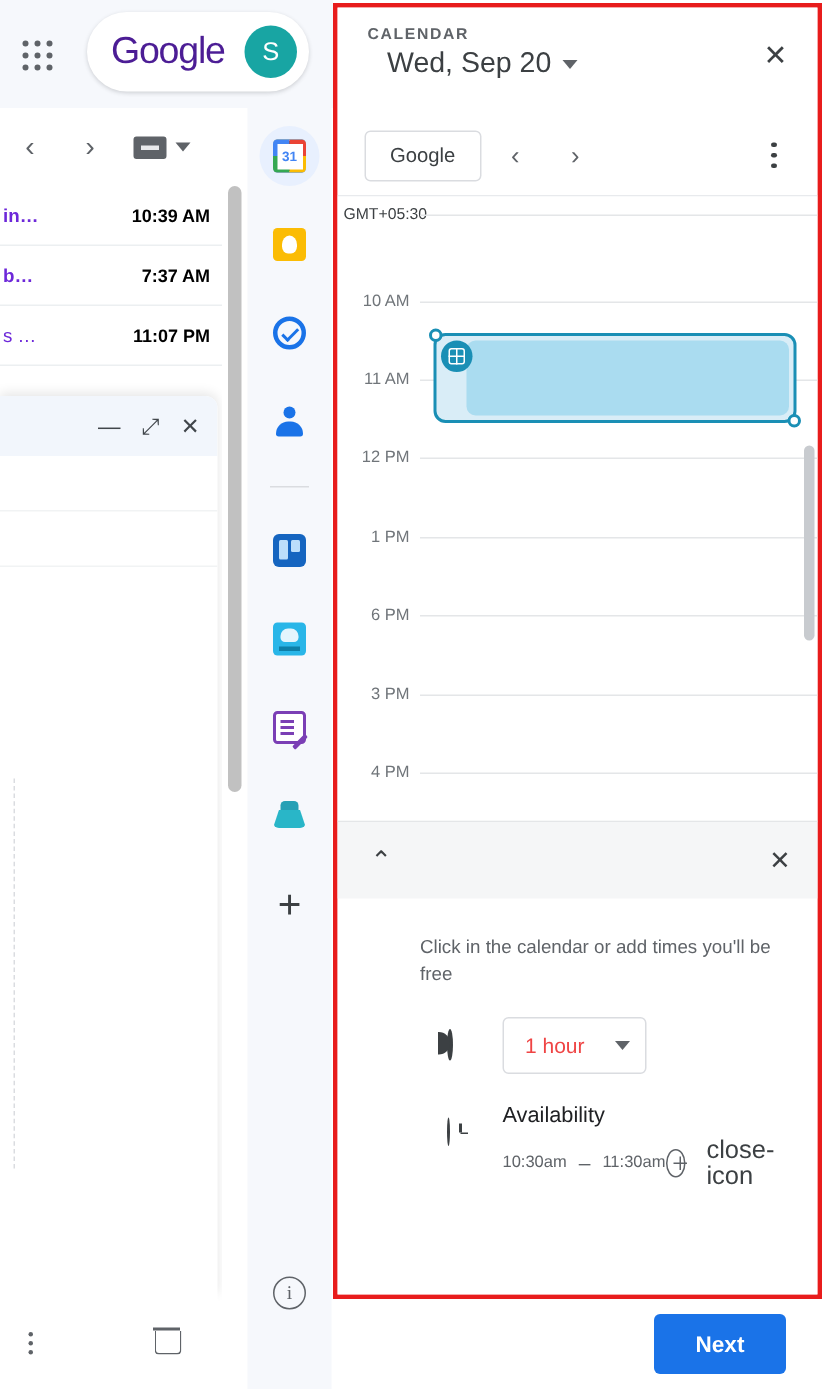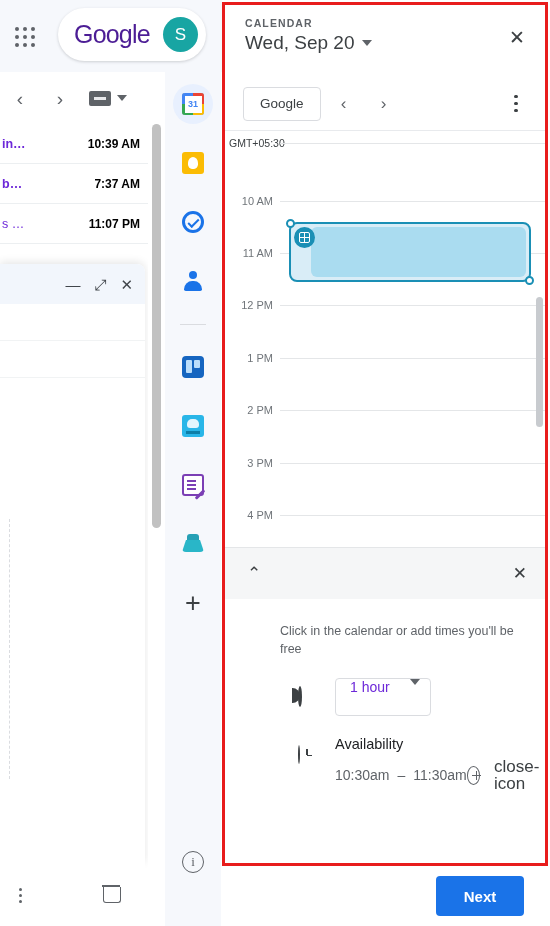--- a/index.html
+++ b/index.html
@@ -122,21 +122,21 @@
   .ic-info{width:22px;height:22px;border-radius:50%;border:1.6px solid #5f6368;color:#5f6368;font-size:13px;
      display:flex;align-items:center;justify-content:center;font-family:"Liberation Serif",serif;}
 
   
   #panel{position:absolute;left:222px;top:2px;width:326px;height:864px;background:#fff;
      border:3px solid #e81c1c;overflow:hidden;}
   .p-inner{position:relative;width:100%;height:100%;background:#fff;}
 
   .p-head{height:72px;padding:12px 0 0 20px;position:relative;}
   .p-kicker{font-size:10.5px;letter-spacing:1.1px;color:#5f6368;font-weight:bold;}
-  .p-title-row{display:flex;align-items:center;gap:7px;margin-top:3px;}
+  .p-title-row{display:flex;align-items:center;gap:7px;margin-top:3px;margin-left:13px;}
   .p-title{font-size:19px;color:#3c4043;}
   .tri-dn{width:0;height:0;border-left:5px solid transparent;border-right:5px solid transparent;
      border-top:6px solid #5f6368;}
   .p-close{position:absolute;right:14px;top:18px;width:28px;height:28px;display:flex;align-items:center;
      justify-content:center;color:#3c4043;font-size:19px;cursor:pointer;}
 
   .p-toolbar{height:54px;display:flex;align-items:center;padding:0 6px 0 18px;position:relative;border-bottom:1px solid #e8eaed;}
   .today-btn{height:34px;padding:0 16px;border:1px solid #dadce0;border-radius:4px;background:#fff;
      font-size:13.5px;color:#3c4043;display:flex;align-items:center;cursor:pointer;}
   .nav-btn{width:34px;height:34px;display:flex;align-items:center;justify-content:center;color:#5f6368;
@@ -170,31 +170,31 @@
   .cb-ico{color:#3c4043;font-size:17px;cursor:pointer;line-height:1;}
 
   .find{padding:20px 22px 0 55px;position:relative;}
   .find-title{font-size:16px;color:#202124;}
   .find-sub{font-size:12.5px;color:#5f6368;margin-top:3px;line-height:1.45;}
 
   .row-dur{display:flex;align-items:center;margin-top:20px;position:relative;padding-left:55px;}
   .lead-ico{position:absolute;left:18px;top:50%;transform:translateY(-50%);}
   .ic-duration{width:19px;height:19px;border-radius:50%;border:2px solid #3c4043;position:relative;overflow:hidden;background:#fff;}
   .ic-duration::after{content:"";position:absolute;right:0;top:0;width:8.5px;height:15px;background:#3c4043;border-radius:0 8px 8px 0;}
-  .dur-select{height:38px;min-width:96px;border:1px solid #dadce0;border-radius:4px;display:flex;
-     justify-content:space-between;padding:0 10px 0 14px;font-size:14px;color:#6d28d9;cursor:pointer;gap:14px;}
+  .dur-select{height:38px;min-width:96px;border:1px solid #dadce0;border-radius:4px;display:flex;align-items:center;
+     justify-content:space-between;padding:0 10px 0 14px;font-size:14px;color:#ef4444;cursor:pointer;gap:14px;}
 
   .row-avail{margin-top:20px;position:relative;padding-left:55px;}
   .ic-clock{width:19px;height:19px;border-radius:50%;border:1.6px solid #3c4043;position:relative;}
   .ic-clock::before{content:"";position:absolute;left:7.2px;top:3px;width:1.5px;height:6px;background:#3c4043;}
   .ic-clock::after{content:"";position:absolute;left:8px;top:8.5px;width:4.5px;height:1.5px;background:#3c4043;}
   .avail-title{font-size:14.5px;color:#202124;}
   .avail-date{font-size:12.5px;color:#3c4043;margin-top:16px;}
   .avail-times{display:flex;align-items:center;margin-top:6px;}
-  .at-text{font-size:14px;color:#5f6368;}
+  .at-text{font-size:11px;color:#5f6368;}
   .at-dash{font-size:14px;color:#5f6368;margin:0 8px;}
   .at-actions{margin-left:auto;display:flex;align-items:center;gap:14px;padding-right:6px;}
   .ic-plus-circ{width:19px;height:19px;border-radius:50%;border:1.5px solid #5f6368;position:relative;cursor:pointer;}
   .ic-plus-circ::before{content:"";position:absolute;left:4.5px;top:8px;width:9px;height:1.5px;background:#5f6368;}
   .ic-plus-circ::after{content:"";position:absolute;left:8px;top:4.5px;width:1.5px;height:9px;background:#5f6368;}
   .ic-x{font-size:17px;color:#3c4043;cursor:pointer;line-height:1;}
 
   
   .next-row{position:absolute;left:222px;top:866px;width:328px;height:60px;background:#fff;
      display:flex;align-items:center;justify-content:flex-end;padding-right:26px;}
@@ -354,21 +354,21 @@
             <div class="hline" style="top: 12px;"></div>
             <div class="hline" style="top: 70px;"></div>
             <div class="hlabel" style="top: 70px;">10 AM</div>
             <div class="hline" style="top: 122px;"></div>
             <div class="hlabel" style="top: 122px;">11 AM</div>
             <div class="hline" style="top: 174px;"></div>
             <div class="hlabel" style="top: 174px;">12 PM</div>
             <div class="hline" style="top: 227px;"></div>
             <div class="hlabel" style="top: 227px;">1 PM</div>
             <div class="hline" style="top: 279px;"></div>
-            <div class="hlabel" style="top: 279px;">2 PM</div>
+            <div class="hlabel" style="top: 279px;">6 PM</div>
             <div class="hline" style="top: 332px;"></div>
             <div class="hlabel" style="top: 332px;">3 PM</div>
             <div class="hline" style="top: 384px;"></div>
             <div class="hlabel" style="top: 384px;">4 PM</div>
           </div>
 
         <div class="event" style="top: 91px; height: 60px; border-color: rgb(26, 143, 181);">
           <div class="event-fill" style="background: rgb(170, 220, 240);"></div>
           <div class="event-badge">
             <span class="badge-grid"></span>

